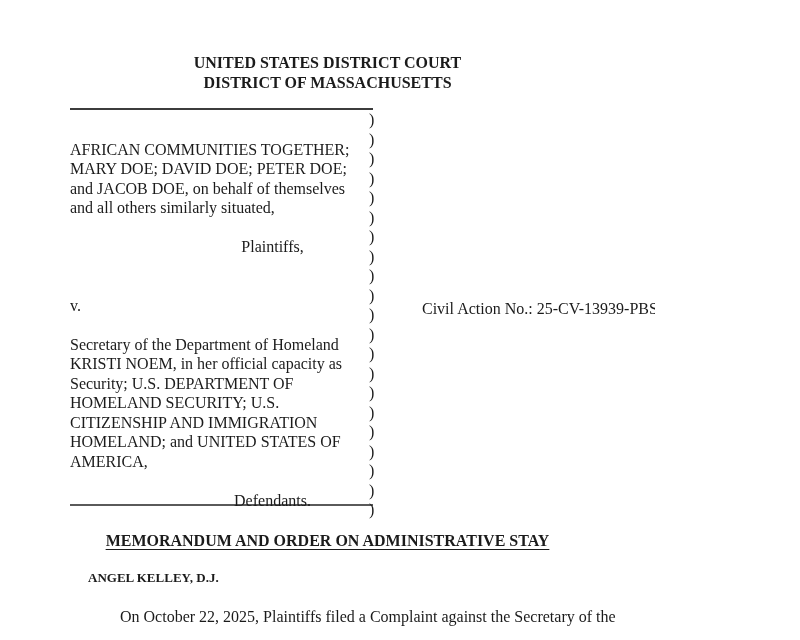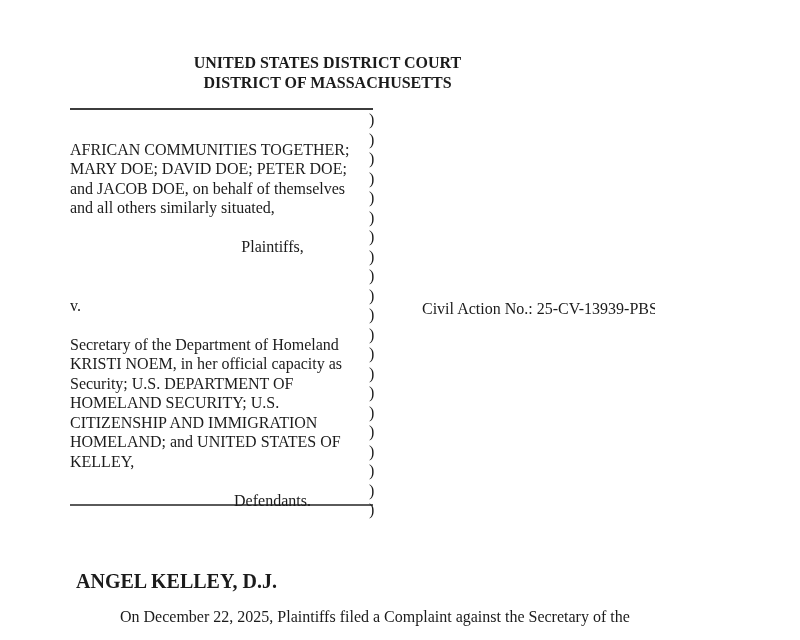--- a/index.html
+++ b/index.html
@@ -83,24 +83,24 @@
     right: 0;
     text-align: center;
     font-weight: bold;
     font-size: 16px;
     text-decoration: underline;
     text-underline-offset: 3px;
   }
 
   .judge-line {
     position: absolute;
-    left: 76px;
+    left: 88px;
     top: 570px;
     font-weight: bold;
-    font-size: 20px;
+    font-size: 13px;
   }
 
   .body-line {
     position: absolute;
     left: 120px;
     top: 608px;
     font-size: 16px;
     white-space: nowrap;
   }
 </style>
@@ -126,21 +126,21 @@
       <div class="cap-row"></div>
       <div class="cap-row"></div>
       <div class="cap-row">v.</div>
       <div class="cap-row"></div>
       <div class="cap-row">Secretary of the Department of Homeland</div>
       <div class="cap-row">KRISTI NOEM, in her official capacity as</div>
       <div class="cap-row">Security; U.S. DEPARTMENT OF</div>
       <div class="cap-row">HOMELAND SECURITY; U.S.</div>
       <div class="cap-row">CITIZENSHIP AND IMMIGRATION</div>
       <div class="cap-row">HOMELAND; and UNITED STATES OF</div>
-      <div class="cap-row">KELLEY,</div>
+      <div class="cap-row">AMERICA,</div>
       <div class="cap-row"></div>
       <div class="cap-row indent">Defendants.</div>
     </div>
   </div>
 
   <div class="paren-col">
     <div class="paren-row">)</div>
     <div class="paren-row">)</div>
     <div class="paren-row">)</div>
     <div class="paren-row">)</div>
@@ -158,18 +158,19 @@
     <div class="paren-row">)</div>
     <div class="paren-row">)</div>
     <div class="paren-row">)</div>
     <div class="paren-row">)</div>
     <div class="paren-row">)</div>
     <div class="paren-row">)</div>
   </div>
 
   <div class="civil-action">Civil Action No.: 25-CV-13939-PBS</div>
 
+  <div class="order-heading">MEMORANDUM AND ORDER ON ADMINISTRATIVE STAY</div>
 
   <div class="judge-line">ANGEL KELLEY, D.J.</div>
 
-  <div class="body-line">On December 22, 2025, Plaintiffs filed a Complaint against the Secretary of the</div>
+  <div class="body-line">On October 22, 2025, Plaintiffs filed a Complaint against the Secretary of the</div>
 
 </div>
 
 </body></html>

